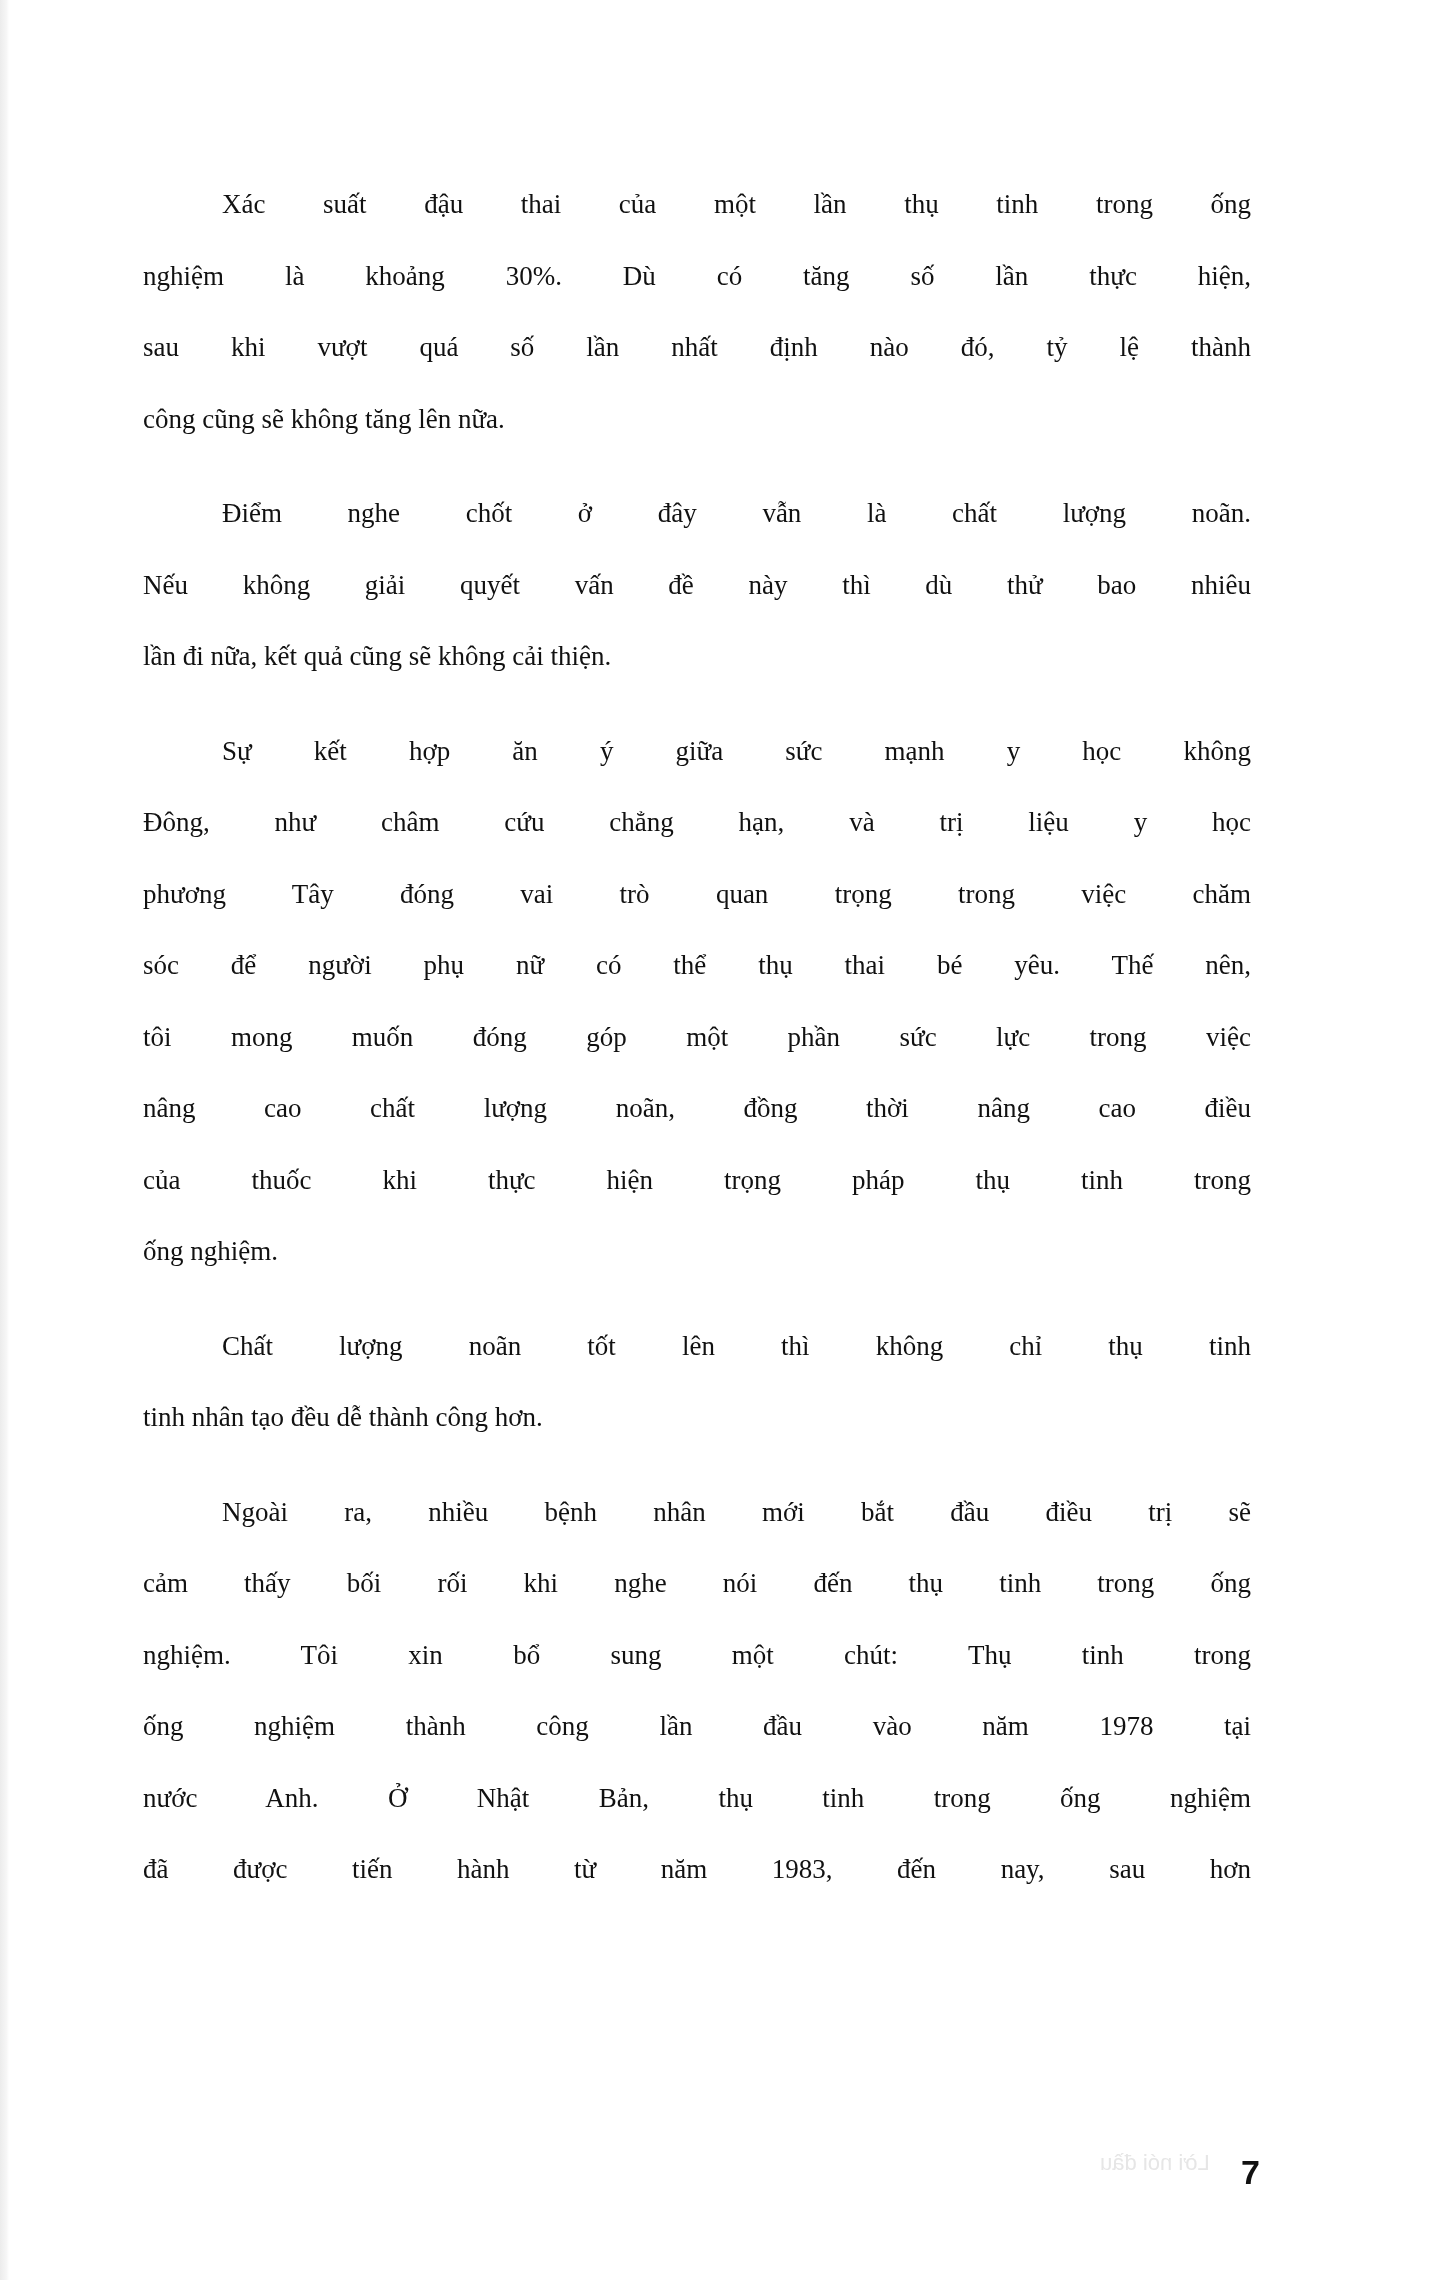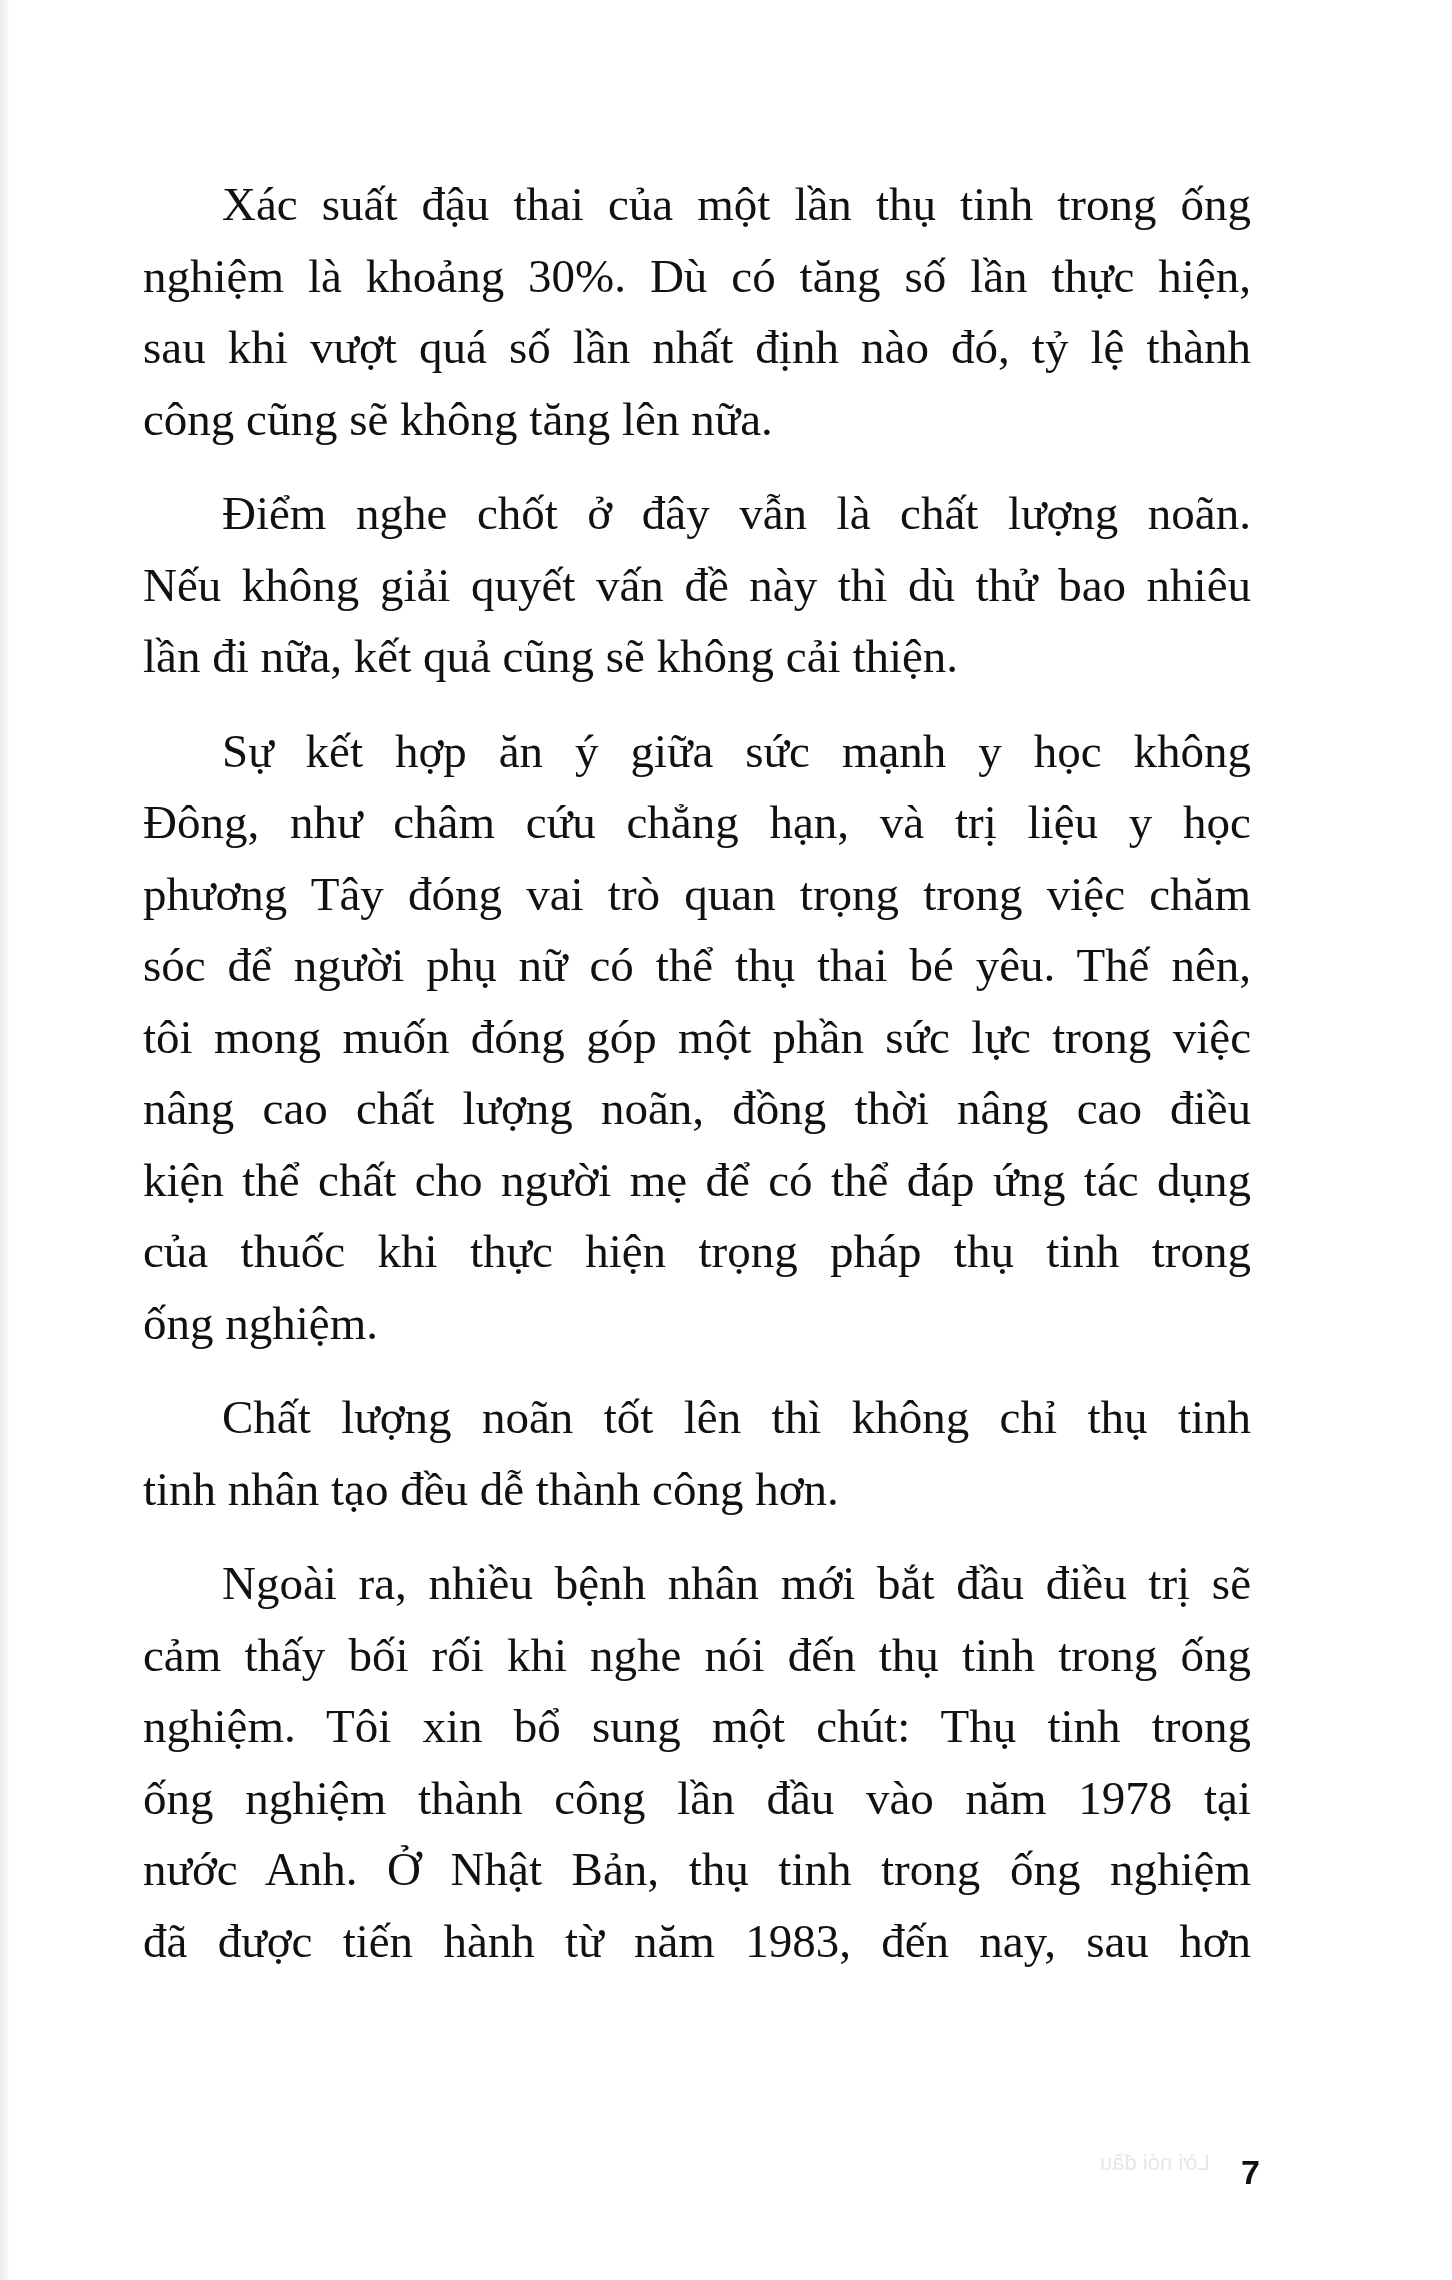--- a/index.html
+++ b/index.html
@@ -7,21 +7,21 @@
     width: 1452px; height: 2280px; position: relative; overflow: hidden;
     background: #ffffff;
   }
   .edge {
     position: absolute; left: 0; top: 0; width: 9px; height: 2280px;
     background: linear-gradient(to right, #ececec, #f6f6f6 70%, #ffffff);
   }
   .text {
     position: absolute; left: 143px; top: 169px; width: 1108px;
     font-family: "Liberation Serif", "DejaVu Serif", serif;
-    font-size: 47px; color: #111111;
+    font-size: 27px; color: #111111;
   }
   .para { margin: 0 0 23px 0; }
   .line {
     height: 71.5px; line-height: 71.5px;
     text-align: justify; text-align-last: justify;
     white-space: nowrap;
   }
   .line.indent { padding-left: 79px; }
   .line.last { text-align-last: left; }
   .footer-running {
@@ -57,21 +57,20 @@
     <div class="line last">lần đi nữa, kết quả cũng sẽ không cải thiện.</div>
   </div>
 
   <div class="para">
     <div class="line indent">Sự kết hợp ăn ý giữa sức mạnh y học không</div>
     <div class="line">Đông, như châm cứu chẳng hạn, và trị liệu y học</div>
     <div class="line">phương Tây đóng vai trò quan trọng trong việc chăm</div>
     <div class="line">sóc để người phụ nữ có thể thụ thai bé yêu. Thế nên,</div>
     <div class="line">tôi mong muốn đóng góp một phần sức lực trong việc</div>
     <div class="line">nâng cao chất lượng noãn, đồng thời nâng cao điều</div>
-    <div class="line">kiện thể chất cho người mẹ để có thể đáp ứng tác dụng</div>
     <div class="line">của thuốc khi thực hiện trọng pháp thụ tinh trong</div>
     <div class="line last">ống nghiệm.</div>
   </div>
 
   <div class="para">
     <div class="line indent">Chất lượng noãn tốt lên thì không chỉ thụ tinh</div>
     <div class="line last">tinh nhân tạo đều dễ thành công hơn.</div>
   </div>
 
   <div class="para">

